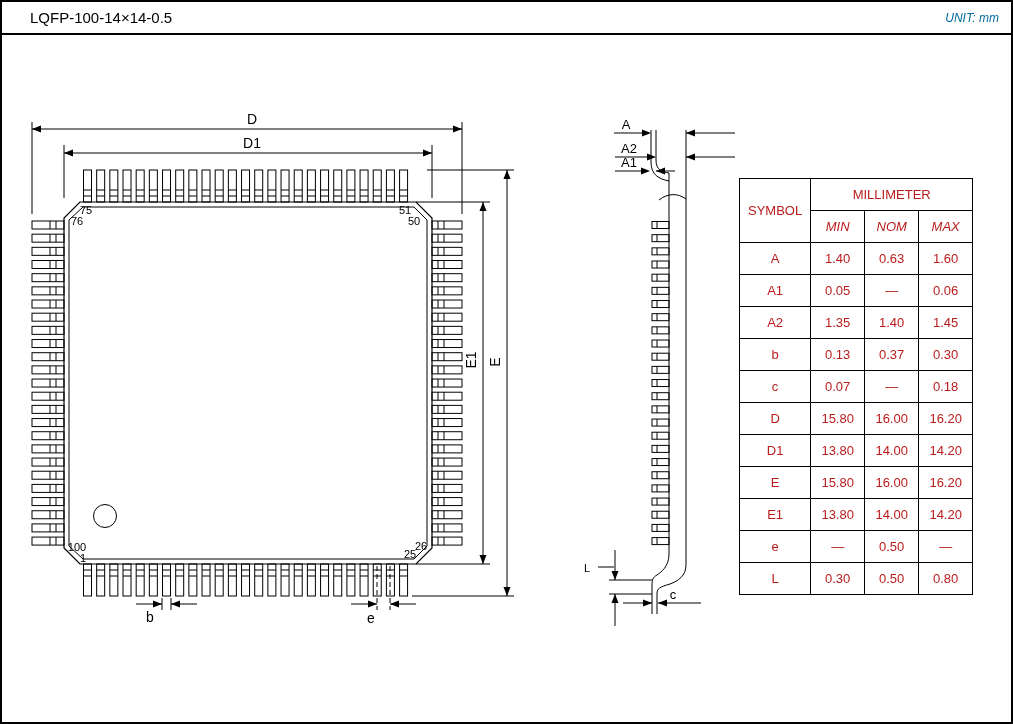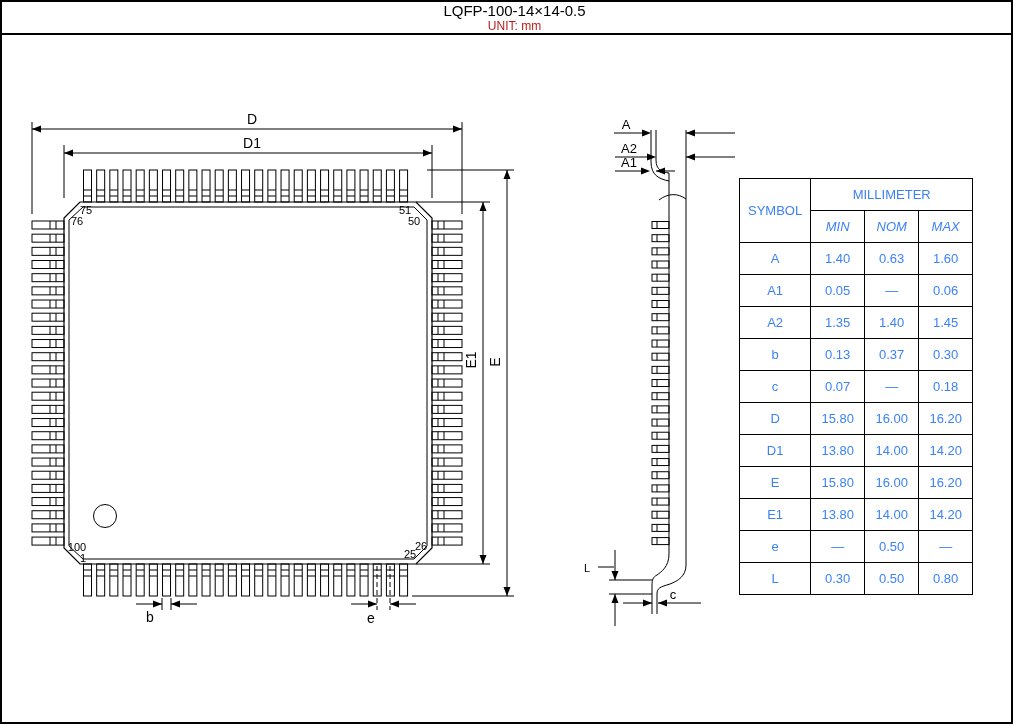--- a/index.html
+++ b/index.html
@@ -1,31 +1,31 @@
 <!DOCTYPE html>
 <html><head>
 <meta charset="utf-8">
 <style>
   html,body{margin:0;padding:0;background:#e8e8e8;}
   .page{position:relative;width:1013px;height:724px;background:#fff;border:2px solid #000;box-sizing:border-box;overflow:hidden;font-family:"Liberation Sans",sans-serif;}
-  .titlebar{position:absolute;top:0;left:0;right:0;height:33px;border-bottom:2px solid #000;display:flex;justify-content:space-between;align-items:center;padding:0 12px 0 28px;box-sizing:border-box;background:#fff;flex-direction:column;}
+  .titlebar{position:absolute;top:0;left:0;right:0;height:33px;border-bottom:2px solid #000;display:flex;justify-content:space-between;align-items:center;padding:0 12px 0 28px;box-sizing:border-box;background:#fff;}
   .titlebar .title{font-size:15px;color:#000;}
-  .titlebar .unit{font-size:12px;color:#b91c1c;}
+  .titlebar .unit{font-size:12px;color:#0369a1;font-style:italic;}
   svg.drawing{position:absolute;left:0;top:0;width:1013px;height:724px;}
   .lines{fill:none;stroke:#000;stroke-width:1;}
   .body-line{stroke-width:1.2;}
   .dash{stroke-dasharray:5 3;}
   .arr{fill:#000;stroke:none;}
   text{fill:#000;stroke:none;font-family:"Liberation Sans",sans-serif;}
   .t14{font-size:14px;}
   .t13{font-size:13px;}
   .t11{font-size:11px;}
   .mid{text-anchor:middle;}
   table.dim{position:absolute;left:737px;top:176px;border-collapse:collapse;table-layout:fixed;background:#fff;}
-  table.dim th,table.dim td{border:1px solid #000;font-size:13px;font-weight:normal;text-align:center;padding:8px;color:#3b82f6;}
+  table.dim th,table.dim td{border:1px solid #000;font-size:13px;font-weight:normal;text-align:center;padding:8px;color:#b91c1c;}
   tr.hrow1{height:25px;} tr.hrow2{height:26px;font-style:italic;} tr.drow{height:24px;}
 </style>
 </head>
 <body>
 
 <div class="page">
 
   <div class="titlebar">
     <span class="title">LQFP-100-14×14-0.5</span>
     <span class="unit">UNIT: mm</span>

